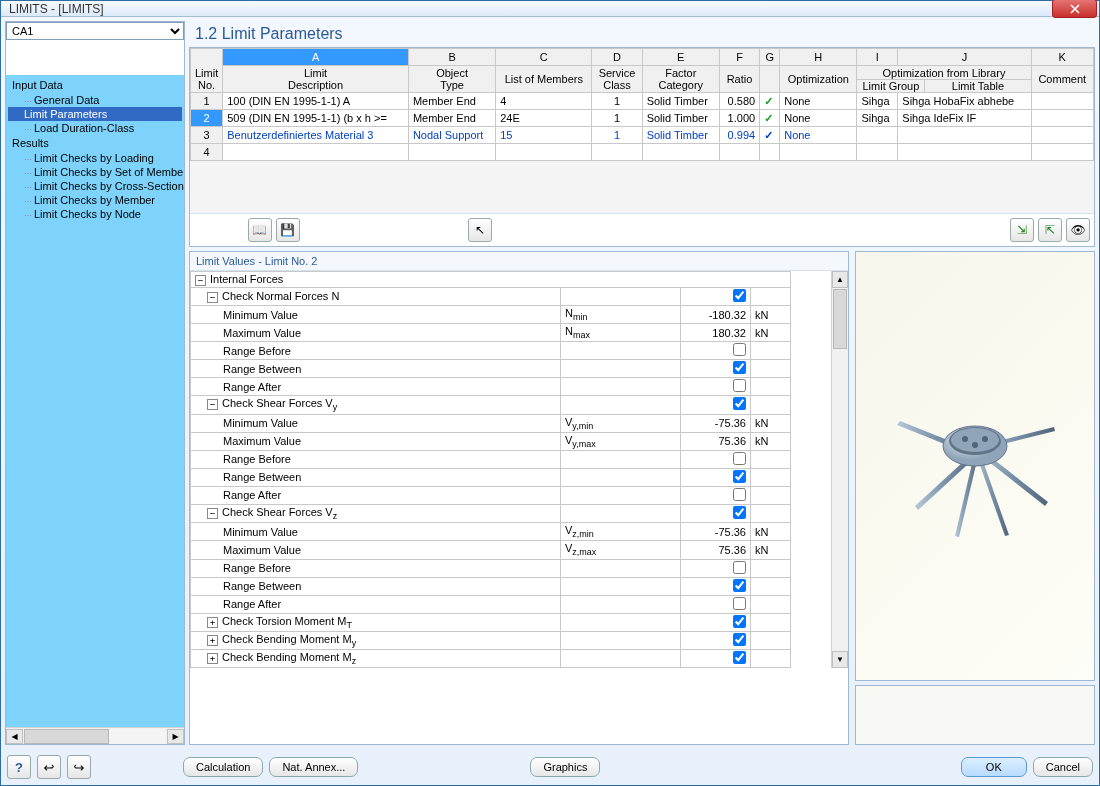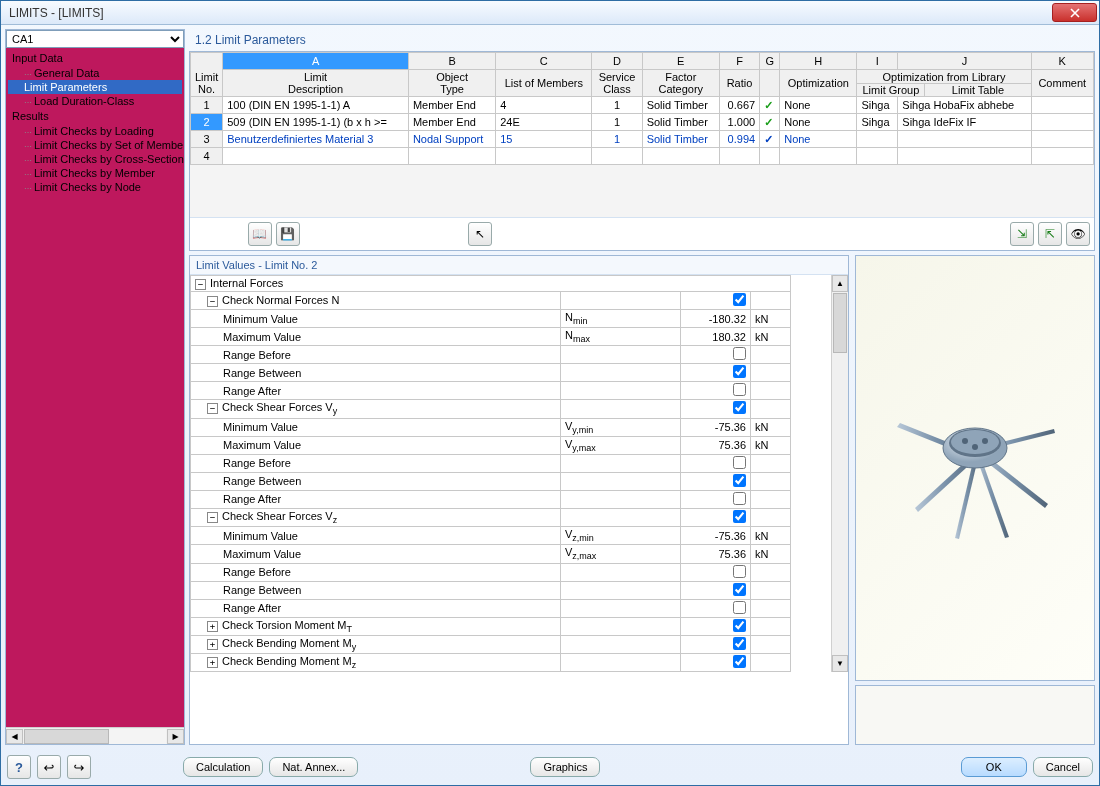--- a/index.html
+++ b/index.html
@@ -1,36 +1,36 @@
 <!DOCTYPE html>
 <html><head>
 <meta charset="utf-8">
 <style>
 * { box-sizing: border-box; margin: 0; padding: 0; }
 body { font-family: "Segoe UI", Tahoma, sans-serif; font-size: 11px; background: #fff; overflow: hidden; }
 .window { width: 1100px; height: 786px; border: 1px solid #2e6da4; background: linear-gradient(to bottom, #f3f8fe, #e8f0fb); display: flex; flex-direction: column; }
-.titlebar { height: 24px; background: linear-gradient(to bottom, #f7fbff, #dce9f9); display: flex; align-items: center; padding: 0 2px 0 8px; border-bottom: 1px solid #a0bcd8; gap: 22px; }
+.titlebar { height: 16px; background: linear-gradient(to bottom, #f7fbff, #dce9f9); display: flex; align-items: center; padding: 0 2px 0 8px; border-bottom: 1px solid #a0bcd8; gap: 22px; }
 .titlebar-text { flex: 1; color: #333; font-size: 12px; }
 .close-btn { width: 45px; height: 19px; background: linear-gradient(to bottom, #e57373, #c9302c); border: 1px solid #a52020; border-radius: 3px; color: #fff; display: flex; align-items: center; justify-content: center; font-size: 11px; cursor: pointer; }
 .menubar { height: 20px; background: #f0f5fb; display: flex; align-items: center; padding: 0 6px; gap: 4px; border-bottom: 1px solid #d4e2f2; }
 .menu-item { padding: 2px 8px; cursor: pointer; }
 .content { flex: 1; display: flex; padding: 4px; gap: 4px; min-height: 0; }
 .sidebar { width: 180px; display: flex; flex-direction: column; border: 1px solid #9fb8d6; background: #fff; }
 .sidebar select { width: 100%; border: 1px solid #7f9db9; font-size: 11px; padding: 1px; background: #fff; }
-.tree { flex: 1; overflow: auto; padding: 2px; background: #be185d; }
+.tree { flex: 1; overflow: auto; padding: 2px; background: #7dd3fc; margin-top: 35px; }
 .tree-root { padding: 2px 4px; font-weight: normal; }
 .tree-item { padding: 1px 4px 1px 16px; white-space: nowrap; cursor: pointer; }
 .tree-item.sel { background: #316ac5; color: #fff; }
 .tree-item.dotted::before { content: "⋯"; margin-right: 2px; color: #888; font-size: 8px; }
 .hscroll { height: 17px; background: #f0f0f0; border-top: 1px solid #d0d0d0; display: flex; align-items: center; }
 .hscroll .arrow { width: 17px; height: 15px; background: #e8e8e8; border: 1px solid #c0c0c0; text-align: center; line-height: 13px; font-size: 8px; }
 .hscroll .track { flex: 1; margin: 0 1px; height: 15px; background: #f4f4f4; position: relative; }
 .hscroll .thumb { position: absolute; left: 0; top: 0; width: 60%; height: 100%; background: #d8d8d8; border: 1px solid #b8b8b8; }
 .main { flex: 1; display: flex; flex-direction: column; min-width: 0; }
-.section-title { padding: 4px 6px; color: #2b5a9b; font-size: 12px; }
+.section-title { padding: 4px 6px; color: #2b5a9b; font-size: 16px; }
 .grid-wrap { border: 1px solid #9fb8d6; background: #fff; flex: 0 0 200px; display: flex; flex-direction: column; }
 table.grid { border-collapse: collapse; width: 100%; font-size: 11px; }
 table.grid th, table.grid td { border: 1px solid #c8c8c8; padding: 1px 4px; text-align: left; height: 17px; white-space: nowrap; overflow: hidden; }
 table.grid th { background: #f0f0f0; font-weight: normal; text-align: center; }
 table.grid th.sel { background: #3399ff; color: #fff; }
 table.grid th.row { width: 32px; text-align: center; }
 table.grid th.row.sel { background: #3399ff; color: #fff; }
 table.grid tr.blue td { color: #0040c0; }
 .check { color: #1a9e1a; font-weight: bold; text-align: center; }
 .grid-body { flex: 1; overflow: auto; background: #f4f4f4; }
@@ -141,21 +141,21 @@
           </tr>
           </tbody>
             <tbody id="grid-rows">
               <tr>
                 <th class="row">1</th>
     <td>100 (DIN EN 1995-1-1) A</td>
     <td>Member End</td>
     <td>4</td>
     <td style="text-align:center">1</td>
     <td>Solid Timber</td>
-    <td style="text-align:right">0.667</td>
+    <td style="text-align:right">0.580</td>
     <td class="check">✓</td>
     <td>None</td>
     <td>Sihga</td>
     <td>Sihga HobaFix abhebe</td>
     <td></td>
               </tr>
               <tr>
                 <th class="row sel">2</th>
     <td>509 (DIN EN 1995-1-1) (b x h &gt;=</td>
     <td>Member End</td>

